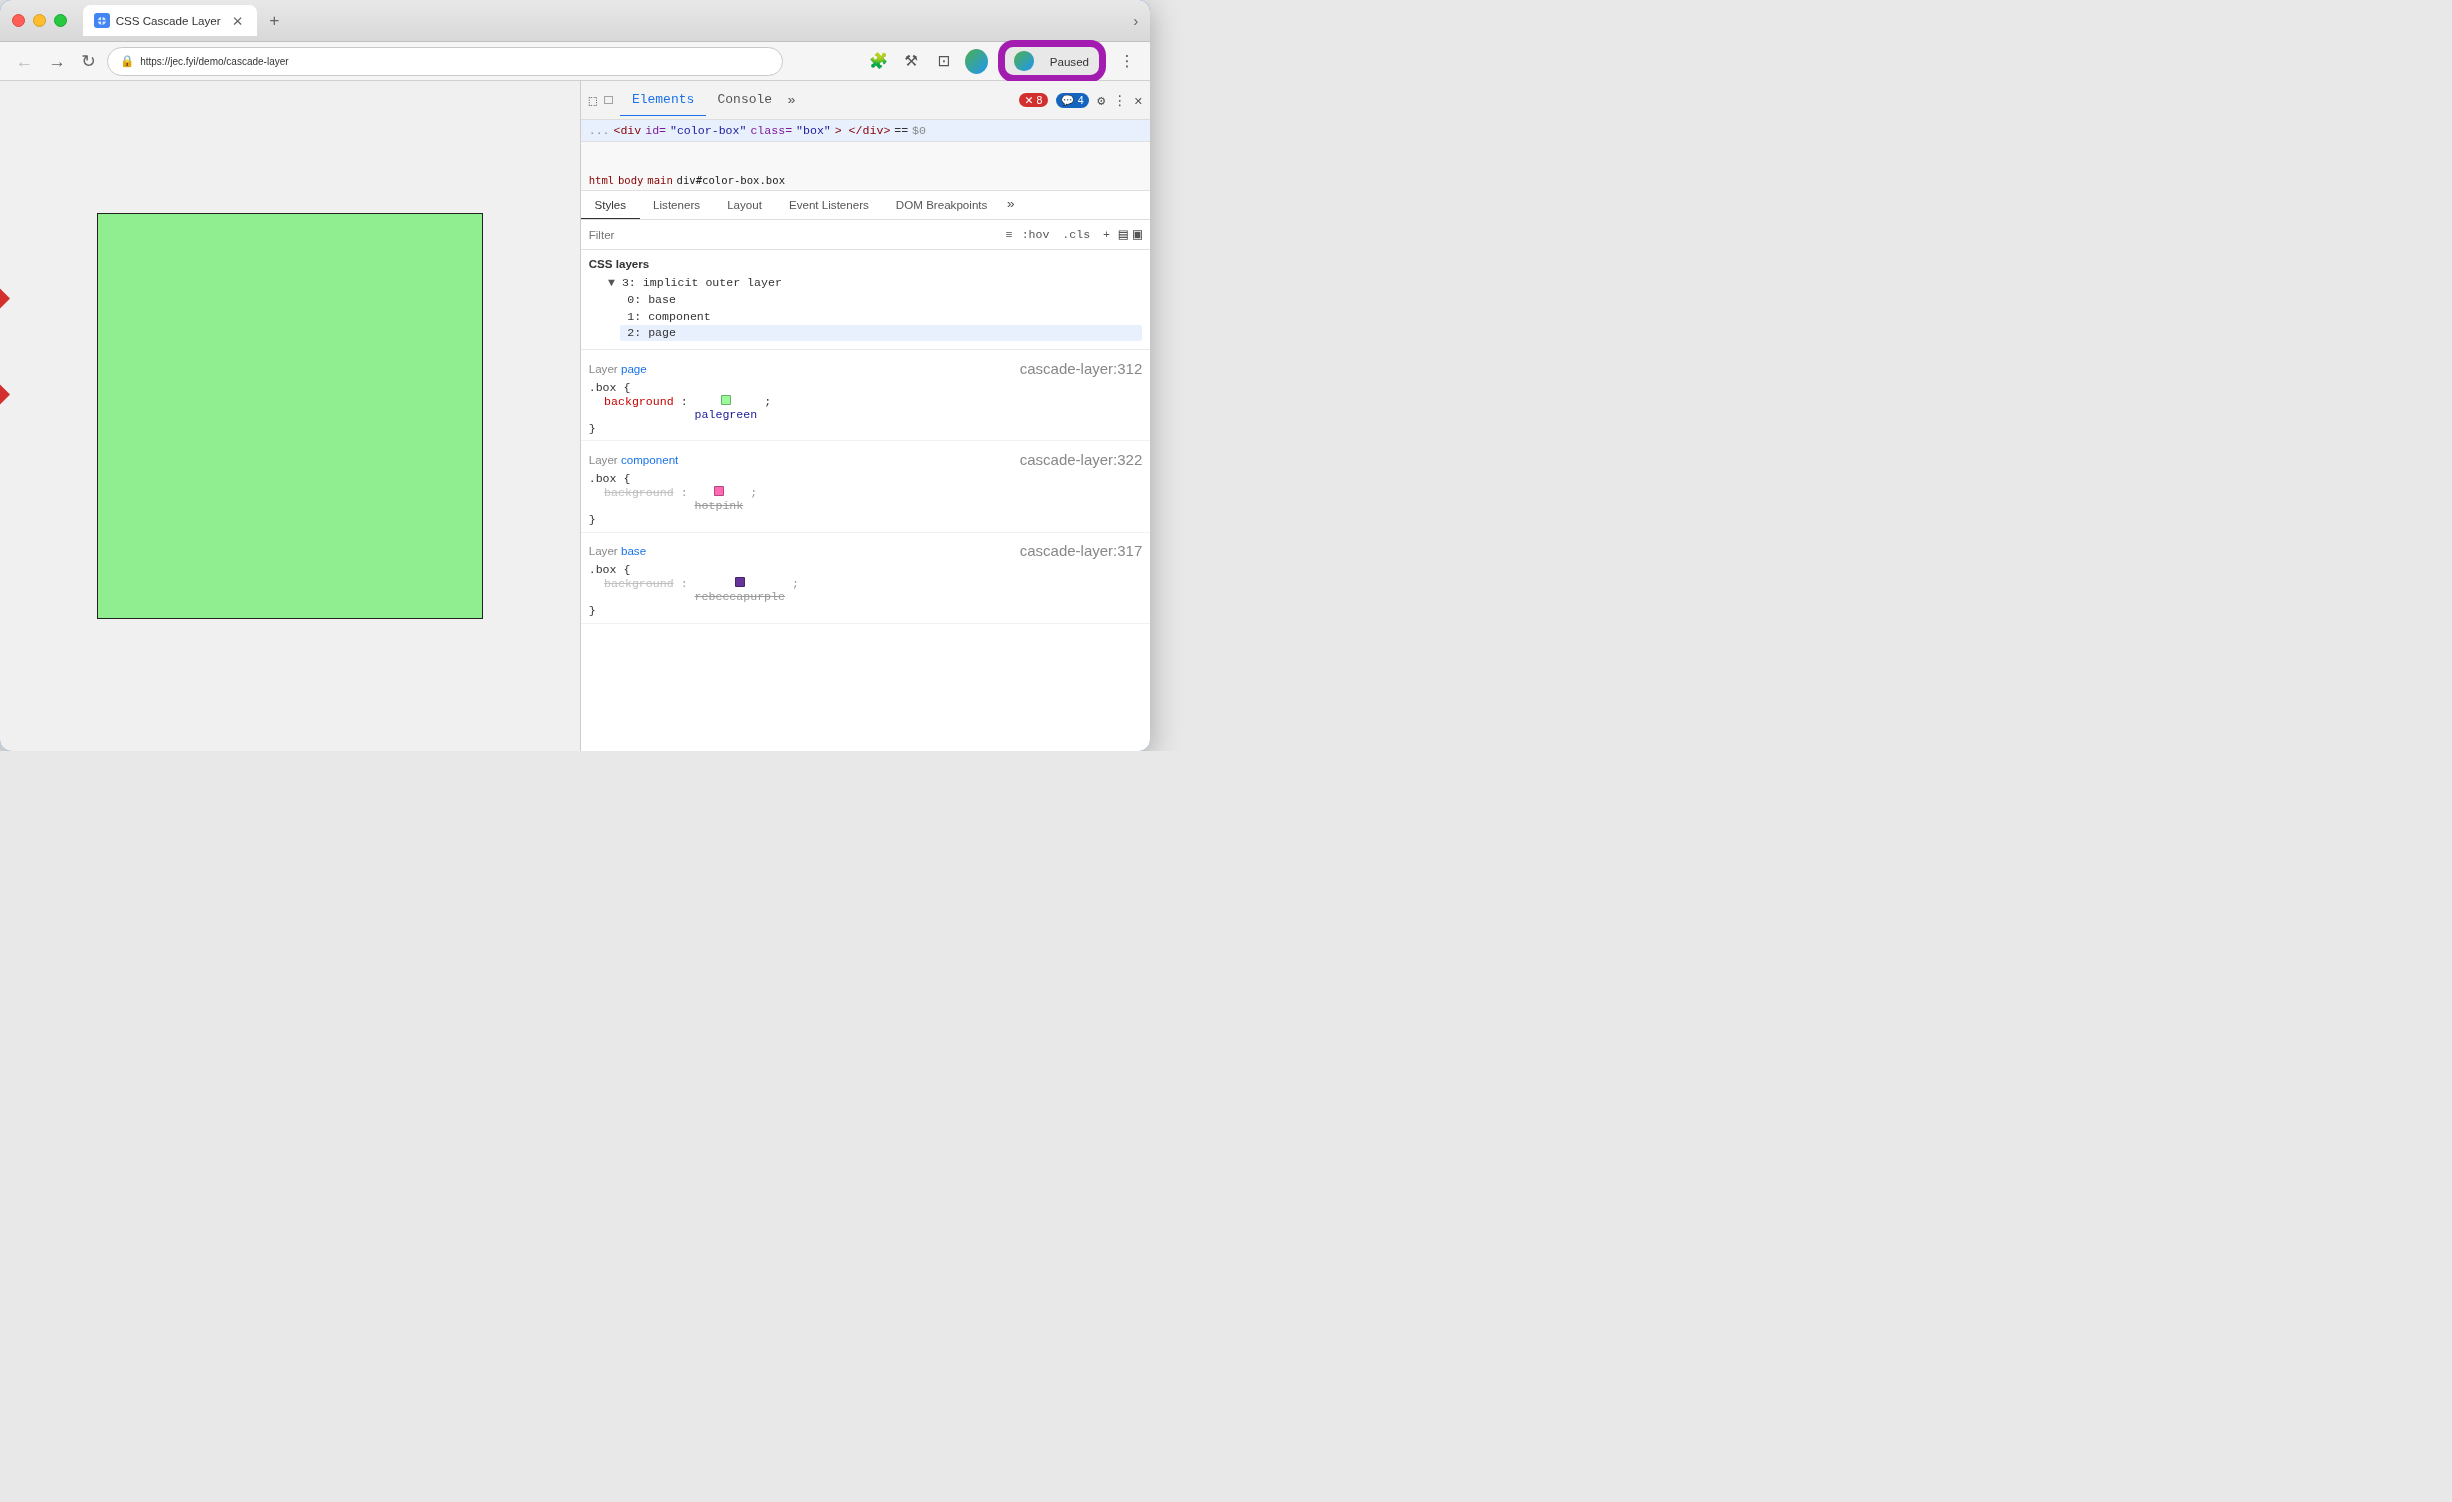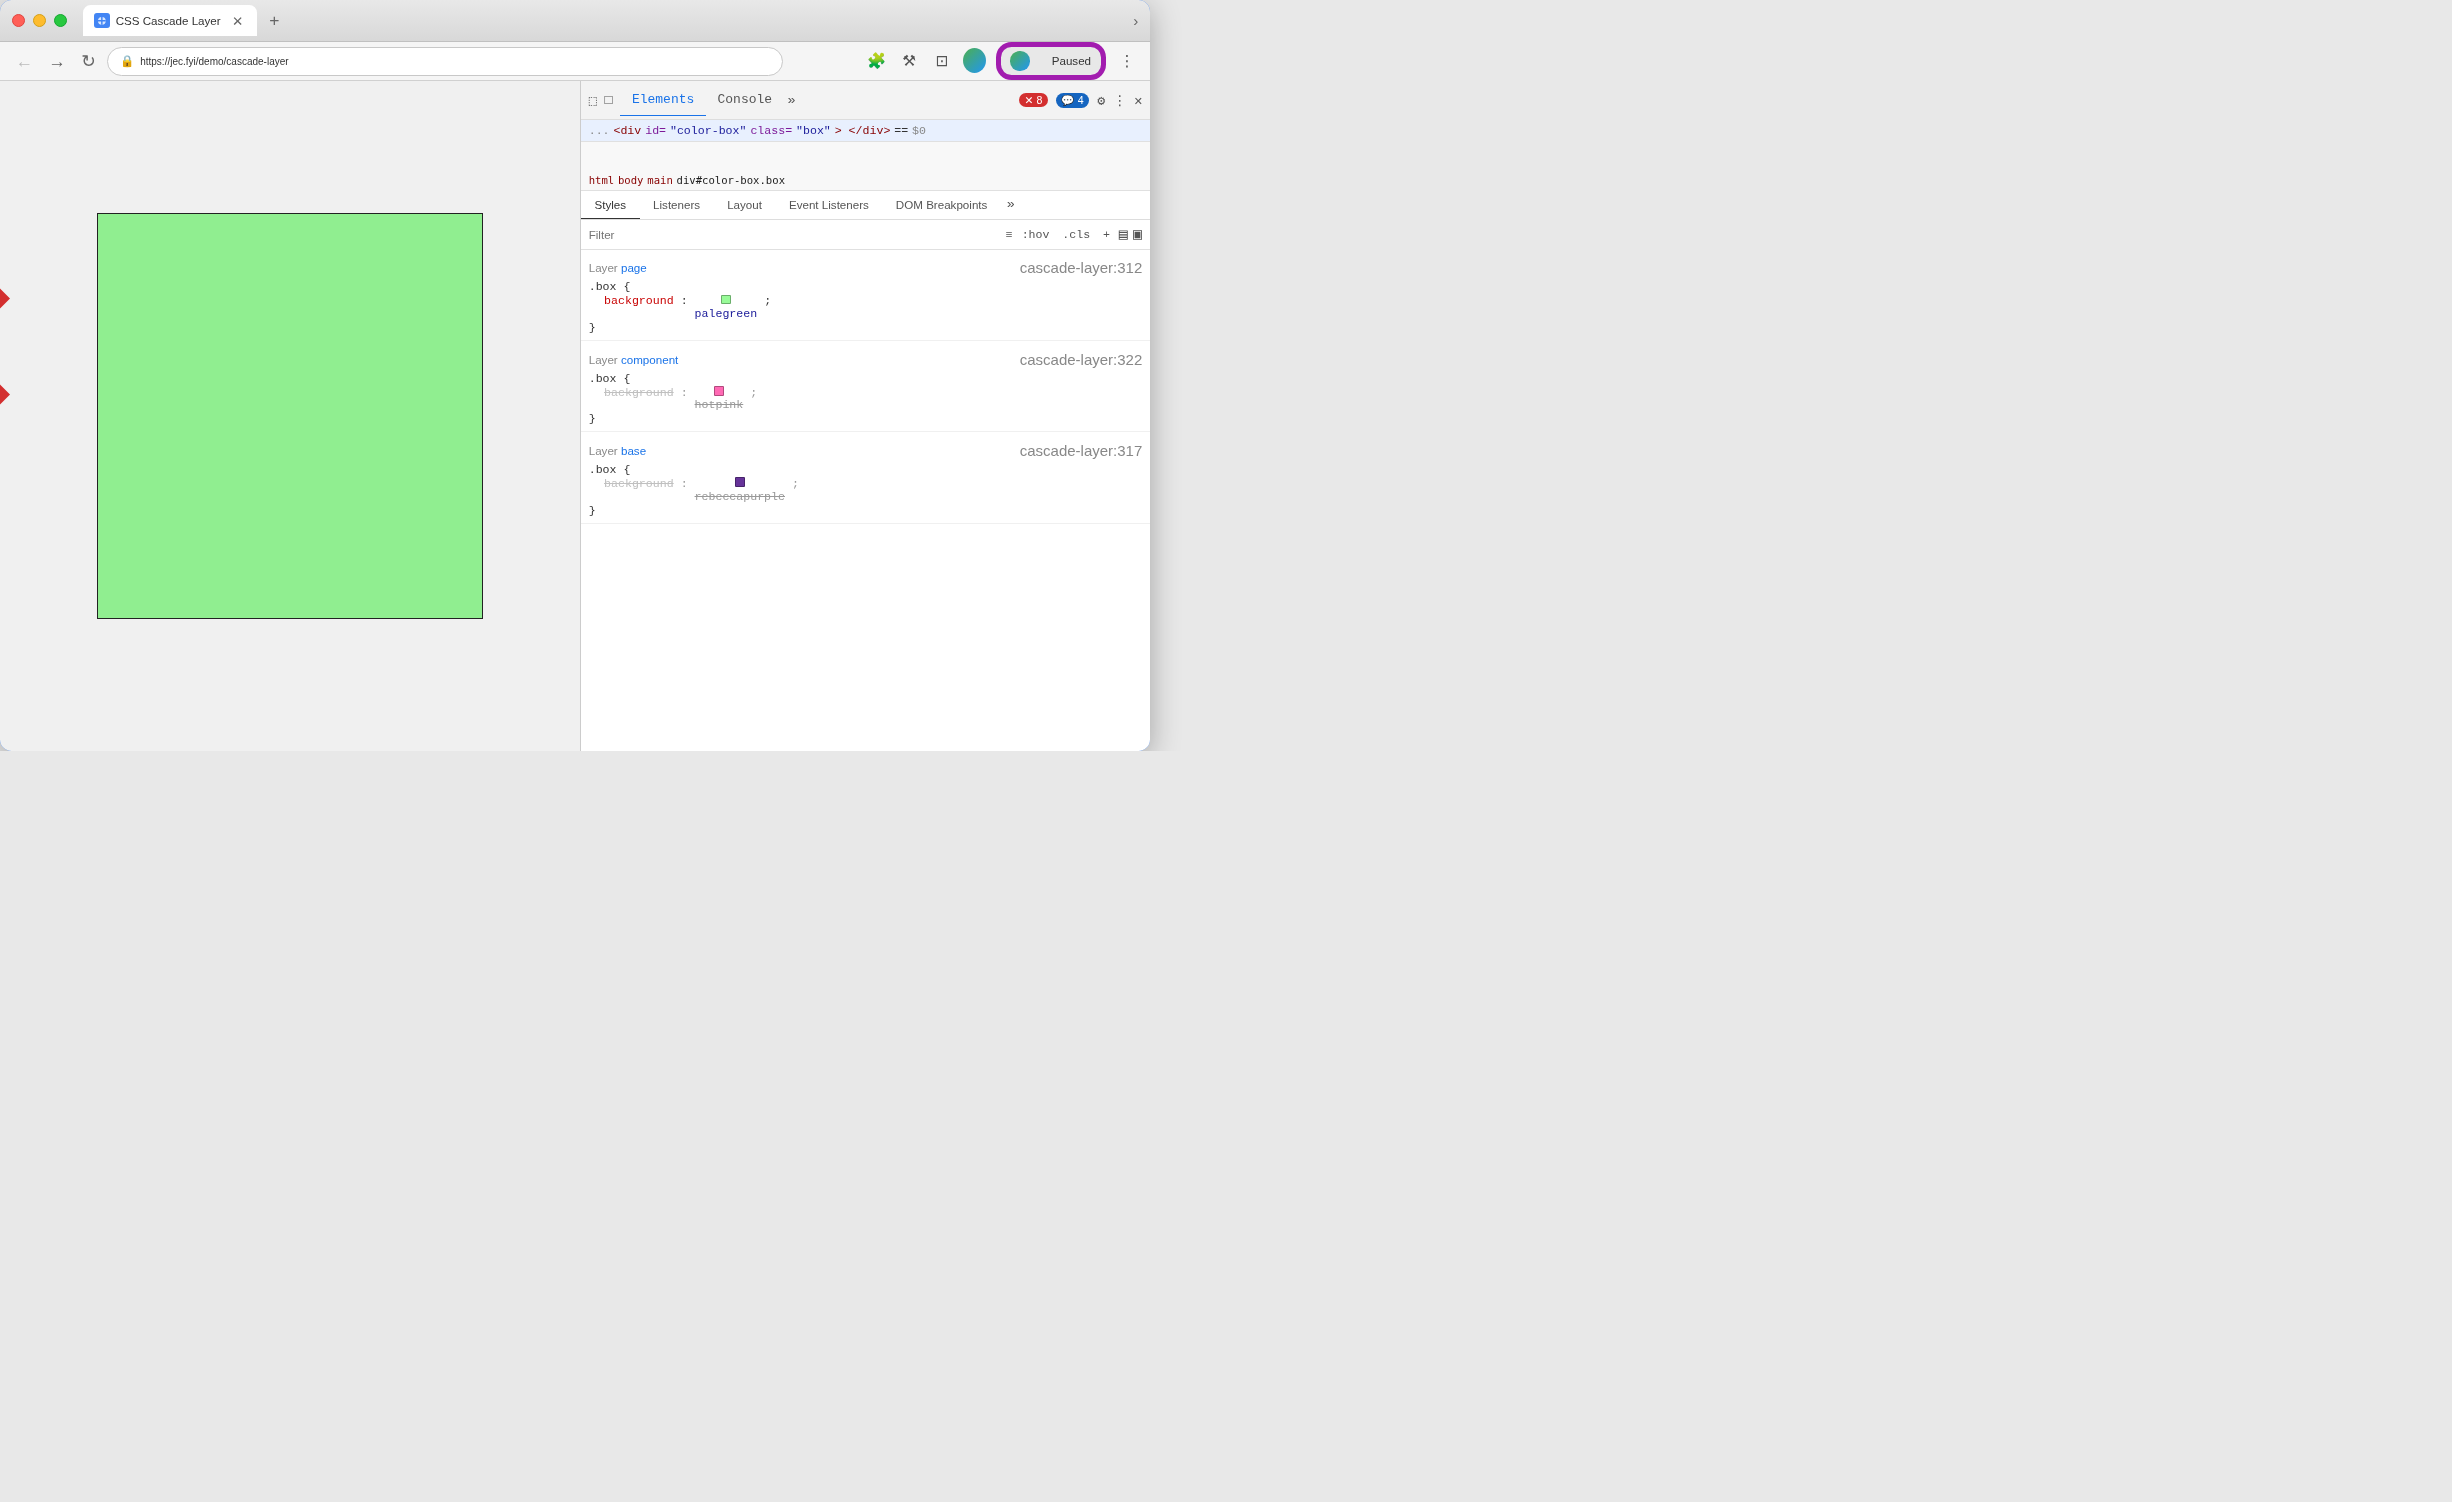--- a/index.html
+++ b/index.html
@@ -173,29 +173,29 @@
       cursor: pointer;
       width: 23px;
       height: 23px;
       display: flex;
       align-items: center;
       justify-content: center;
     }
 
     .paused-btn {
       background: #e8e8e8;
-      border: 5px solid #a21caf;
+      border: 7px solid #a21caf;
       border-radius: 15.4px;
       padding: 3.9px 9.7px;
       font-size: 11.6px;
       color: #333;
       cursor: pointer;
       display: flex;
       align-items: center;
-      gap: 22px;
+      gap: 16px;
     }
 
     .avatar-circle {
       width: 25px;
       height: 25px;
       border-radius: 50%;
       background: linear-gradient(135deg, #4CAF50, #2196F3);
       display: flex;
       align-items: center;
       justify-content: center;
@@ -630,20 +630,40 @@
         <span style="font-size:11.6px;color:#555;cursor:pointer;">≡</span>
         <span class="filter-action">:hov</span>
         <span class="filter-action">.cls</span>
         <span class="filter-action">+</span>
         <span style="font-size:15.4px;color:#555;cursor:pointer;">▤</span>
         <span style="font-size:15.4px;color:#555;cursor:pointer;">▣</span>
       </div>
 
       <div class="devtools-body">
 
+        <div class="css-layers-section">
+          <div class="css-layers-header">CSS layers</div>
+          <div class="layer-tree">
+            <div class="layer-item">
+              <span class="toggle">▼ </span>
+              <span>3: implicit outer layer</span>
+            </div>
+            <div class="layer-indent">
+              <div class="layer-item">
+                <span>0: base</span>
+              </div>
+              <div class="layer-item">
+                <span>1: component</span>
+              </div>
+              <div class="layer-item selected">
+                <span>2: page</span>
+              </div>
+            </div>
+          </div>
+        </div>
 
         <div class="style-rule">
           <div class="rule-header">
             <span>
               <span>Layer</span>
               <span> </span>
               <a class="rule-layer-link">page</a>
             </span>
             <a class="rule-file-link">cascade-layer:312</a>
           </div>

